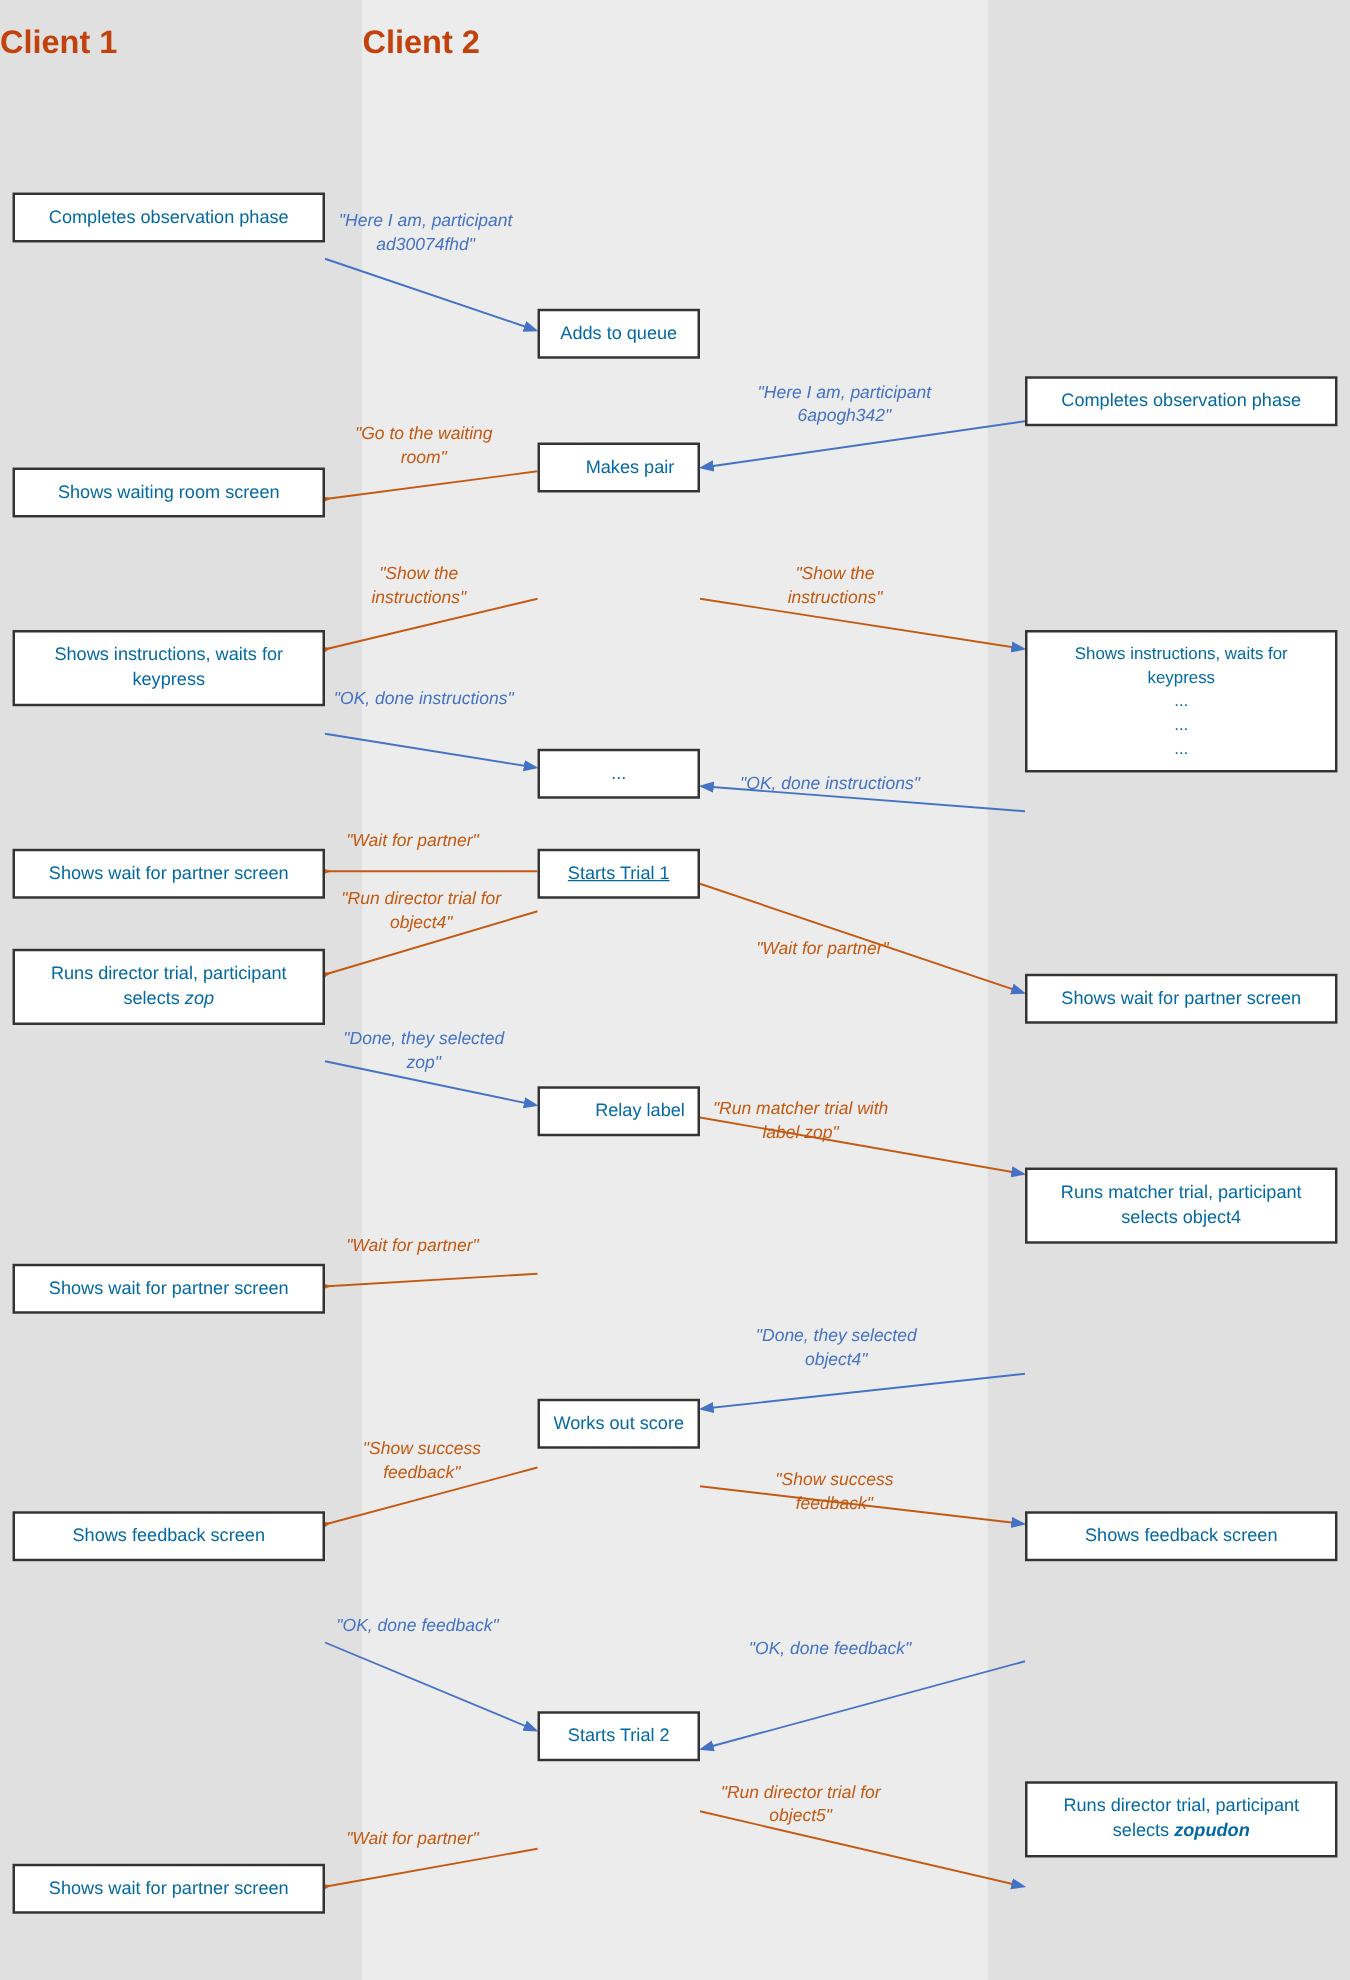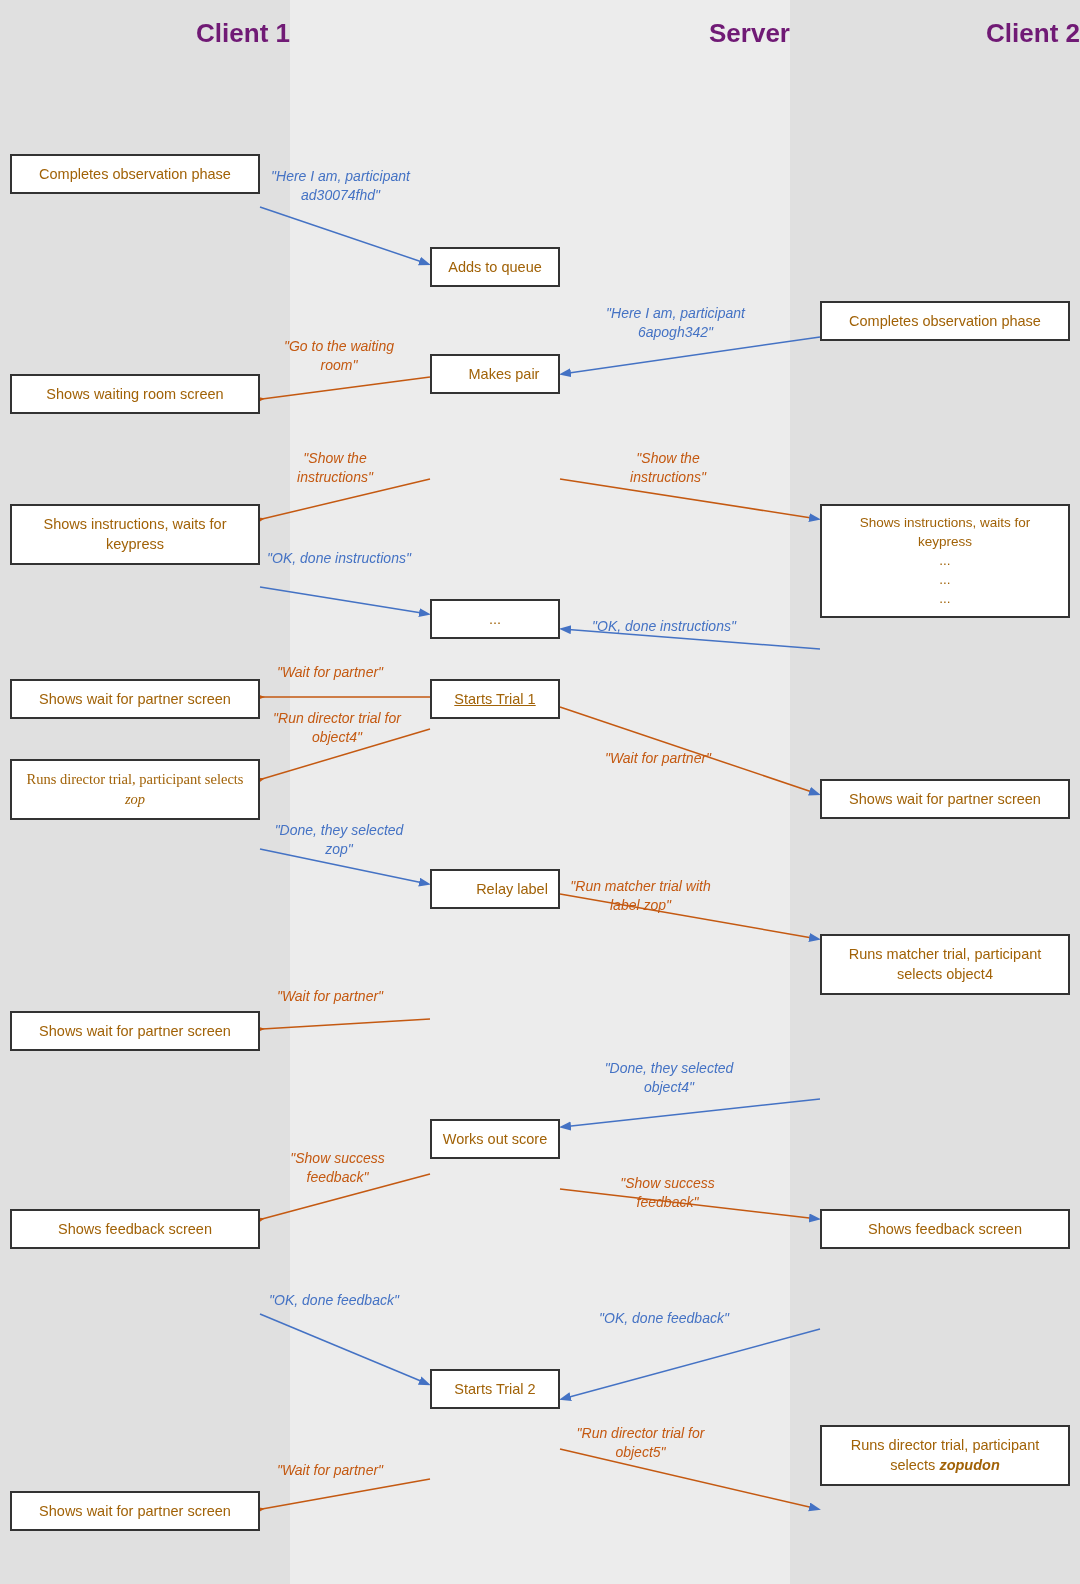--- a/index.html
+++ b/index.html
@@ -20,24 +20,24 @@
     }
 
     
     .col-headers {
       display: flex;
       width: 100%;
       padding: 18px 0 10px 0;
       position: relative;
     }
     .col-header {
-      text-align: right;
+      text-align: left;
       font-size: 26px;
       font-weight: bold;
-      color: #701a75;
+      color: #c2410c;
     }
     .col-header-client1 { width: 290px; }
     .col-header-server { width: 500px; }
     .col-header-client2 { width: 290px; }
 
     
     .col-bg {
       position: absolute;
       top: 0;
       bottom: 0;
@@ -52,21 +52,21 @@
       position: relative;
       width: 1080px;
     }
 
     
     .box {
       position: absolute;
       background: white;
       border: 2px solid #333;
       font-size: 14.5px;
-      color: #a16207;
+      color: #0369a1;
       padding: 8px 10px;
       text-align: center;
       line-height: 1.4;
     }
     .box-left {
       left: 10px;
       width: 250px;
     }
     .box-center {
       left: 430px;
@@ -101,21 +101,20 @@
 <body>
 
 <div class="diagram-container">
 
   <div class="col-bg col-bg-client1"></div>
   <div class="col-bg col-bg-server"></div>
   <div class="col-bg col-bg-client2"></div>
 
   <div class="col-headers">
     <div class="col-header col-header-client1">Client 1</div>
-    <div class="col-header col-header-server">Server</div>
     <div class="col-header col-header-client2">Client 2</div>
   </div>
 
   <div class="content-area" style="height:1510px;">
 
     <svg class="arrows-svg" height="1510">
       <defs>
         <marker id="arrowBlue" markerWidth="8" markerHeight="8" refX="6" refY="3" orient="auto">
           <path d="M0,0 L0,6 L8,3 z" fill="#4472c4"></path>
         </marker>
@@ -180,21 +179,21 @@
     </div>
 
     <div class="box box-left" style="top:445px;">
       Shows instructions, waits for keypress
     </div>
 
     <div class="box box-left" style="top:620px;">
       Shows wait for partner screen
     </div>
 
-    <div class="box box-left" style="top:700px;font-family:Liberation Serif, serif;">
+    <div class="box box-left" style="top:700px;">
       Runs director trial, participant selects <em>zop</em>
     </div>
 
     <div class="box box-left" style="top:952px;">
       Shows wait for partner screen
     </div>
 
     <div class="box box-left" style="top:1150px;">
       Shows feedback screen
     </div>

